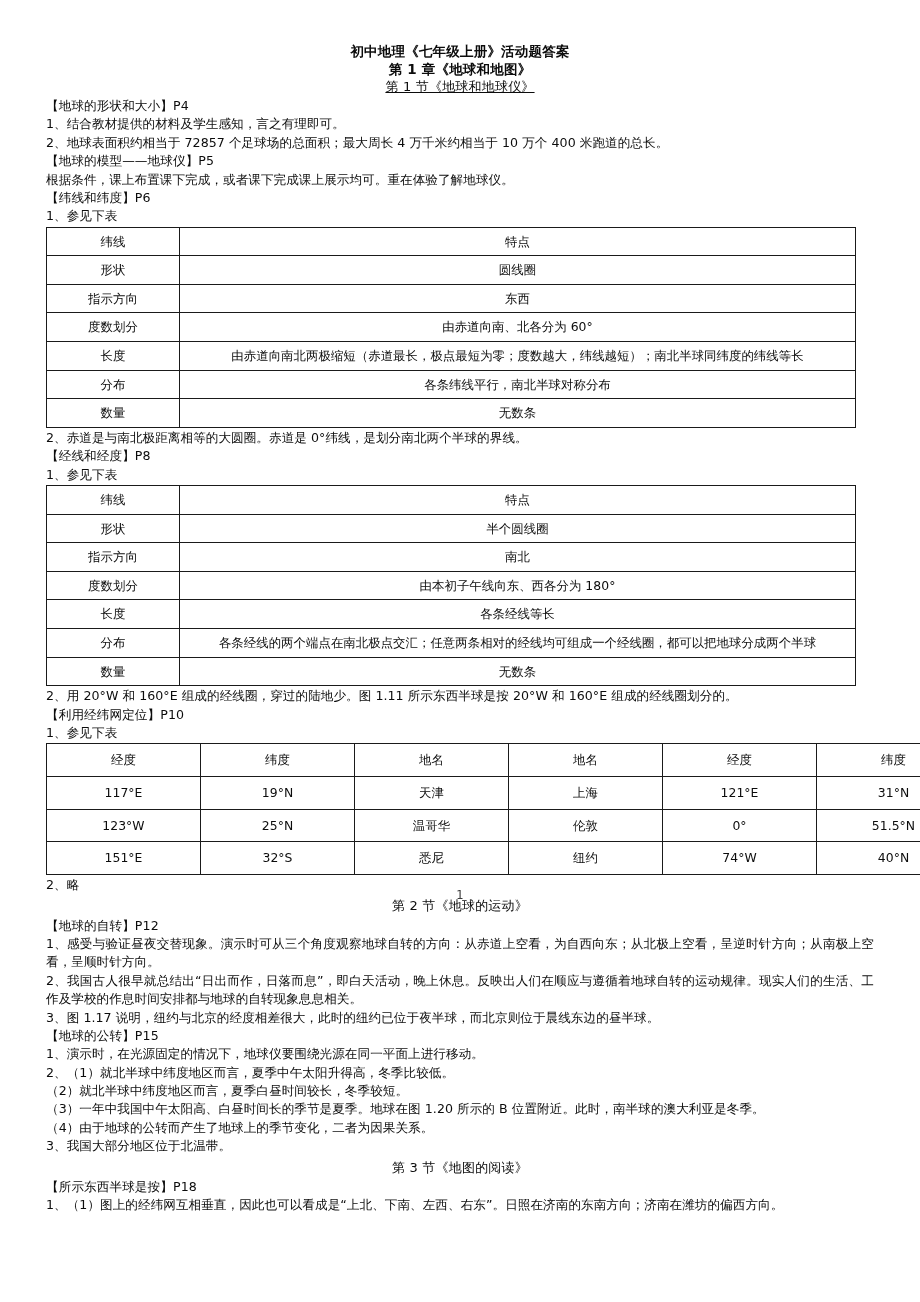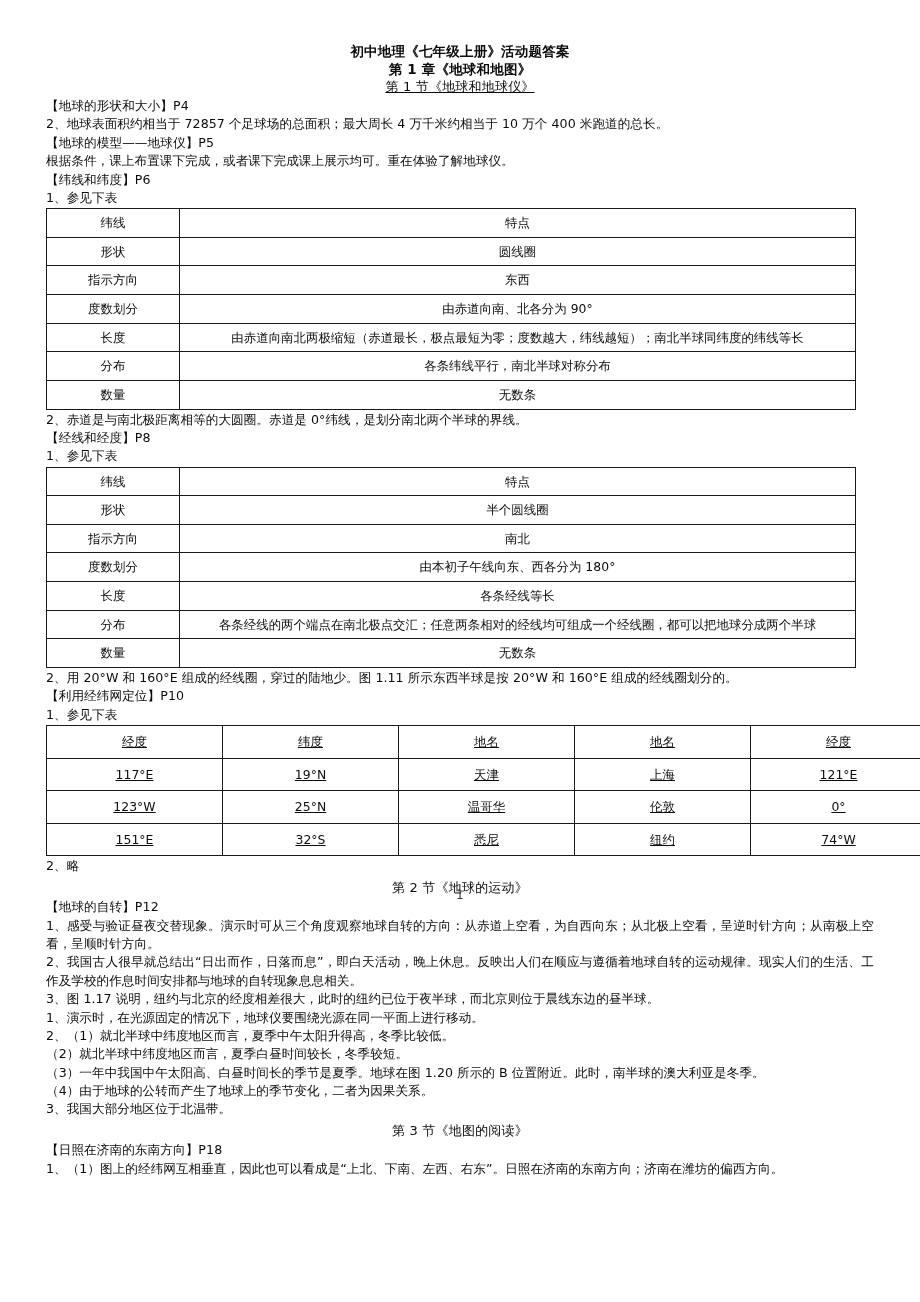--- a/index.html
+++ b/index.html
@@ -76,22 +76,21 @@
     vertical-align: middle;
     padding: 5px 4px;
     line-height: 1.42;
     letter-spacing: 0.05px;
   }
   table.attr-table td.key {
     width: 124px;
   }
   table.coord-table td {
     width: 135px;
-    padding: 7px 20px;
-    text-decoration: underline;
+    padding: 7px 9px;
   }
   .page-number {
     position: absolute;
     bottom: 22px;
     left: 0;
     width: 920px;
     text-align: center;
     font-size: 11.5px;
     color: #3a3a3a;
   }
@@ -101,20 +100,21 @@
 
 <div class="page">
 
   <div class="title-block">
     <div class="doc-title">初中地理《七年级上册》活动题答案</div>
     <div class="chapter-title">第 1 章《地球和地图》</div>
     <div class="section-title">第 1 节《地球和地球仪》</div>
   </div>
 
   <div class="bracket-head">【地球的形状和大小】P4</div>
+  <p class="body-line">1、结合教材提供的材料及学生感知，言之有理即可。</p>
   <p class="body-line">2、地球表面积约相当于 72857 个足球场的总面积；最大周长 4 万千米约相当于 10 万个 400 米跑道的总长。</p>
   <div class="bracket-head">【地球的模型——地球仪】P5</div>
   <p class="body-line">根据条件，课上布置课下完成，或者课下完成课上展示均可。重在体验了解地球仪。</p>
   <div class="bracket-head">【纬线和纬度】P6</div>
   <p class="body-line">1、参见下表</p>
 
   <table class="doc-table attr-table">
     <tbody>
       <tr>
         <td class="key">纬线</td>
@@ -123,21 +123,21 @@
       <tr>
         <td class="key">形状</td>
         <td>圆线圈</td>
       </tr>
       <tr>
         <td class="key">指示方向</td>
         <td>东西</td>
       </tr>
       <tr>
         <td class="key">度数划分</td>
-        <td>由赤道向南、北各分为 90°</td>
+        <td>由赤道向南、北各分为 60°</td>
       </tr>
       <tr>
         <td class="key">长度</td>
         <td>由赤道向南北两极缩短（赤道最长，极点最短为零；度数越大，纬线越短）；南北半球同纬度的纬线等长</td>
       </tr>
       <tr>
         <td class="key">分布</td>
         <td>各条纬线平行，南北半球对称分布</td>
       </tr>
       <tr>
@@ -225,25 +225,26 @@
     </tbody>
   </table>
 
   <p class="body-line">2、略</p>
 
   <div class="section-title-standalone">第 2 节《地球的运动》</div>
   <div class="bracket-head">【地球的自转】P12</div>
   <p class="body-line">1、感受与验证昼夜交替现象。演示时可从三个角度观察地球自转的方向：从赤道上空看，为自西向东；从北极上空看，呈逆时针方向；从南极上空看，呈顺时针方向。</p>
   <p class="body-line">2、我国古人很早就总结出“日出而作，日落而息”，即白天活动，晚上休息。反映出人们在顺应与遵循着地球自转的运动规律。现实人们的生活、工作及学校的作息时间安排都与地球的自转现象息息相关。</p>
   <p class="body-line">3、图 1.17 说明，纽约与北京的经度相差很大，此时的纽约已位于夜半球，而北京则位于晨线东边的昼半球。</p>
+  <div class="bracket-head">【地球的公转】P15</div>
   <p class="body-line">1、演示时，在光源固定的情况下，地球仪要围绕光源在同一平面上进行移动。</p>
   <p class="body-line">2、（1）就北半球中纬度地区而言，夏季中午太阳升得高，冬季比较低。</p>
   <p class="body-line">（2）就北半球中纬度地区而言，夏季白昼时间较长，冬季较短。</p>
   <p class="body-line">（3）一年中我国中午太阳高、白昼时间长的季节是夏季。地球在图 1.20 所示的 B 位置附近。此时，南半球的澳大利亚是冬季。</p>
   <p class="body-line">（4）由于地球的公转而产生了地球上的季节变化，二者为因果关系。</p>
   <p class="body-line">3、我国大部分地区位于北温带。</p>
 
   <div class="section-title-standalone">第 3 节《地图的阅读》</div>
-  <div class="bracket-head">【日照在济南的东南方向】P18</div>
+  <div class="bracket-head">【所示东西半球是按】P18</div>
   <p class="body-line">1、（1）图上的经纬网互相垂直，因此也可以看成是“上北、下南、左西、右东”。日照在济南的东南方向；济南在潍坊的偏西方向。</p>
 
   <div class="page-number">1</div>
 </div>
 
 </body></html>

